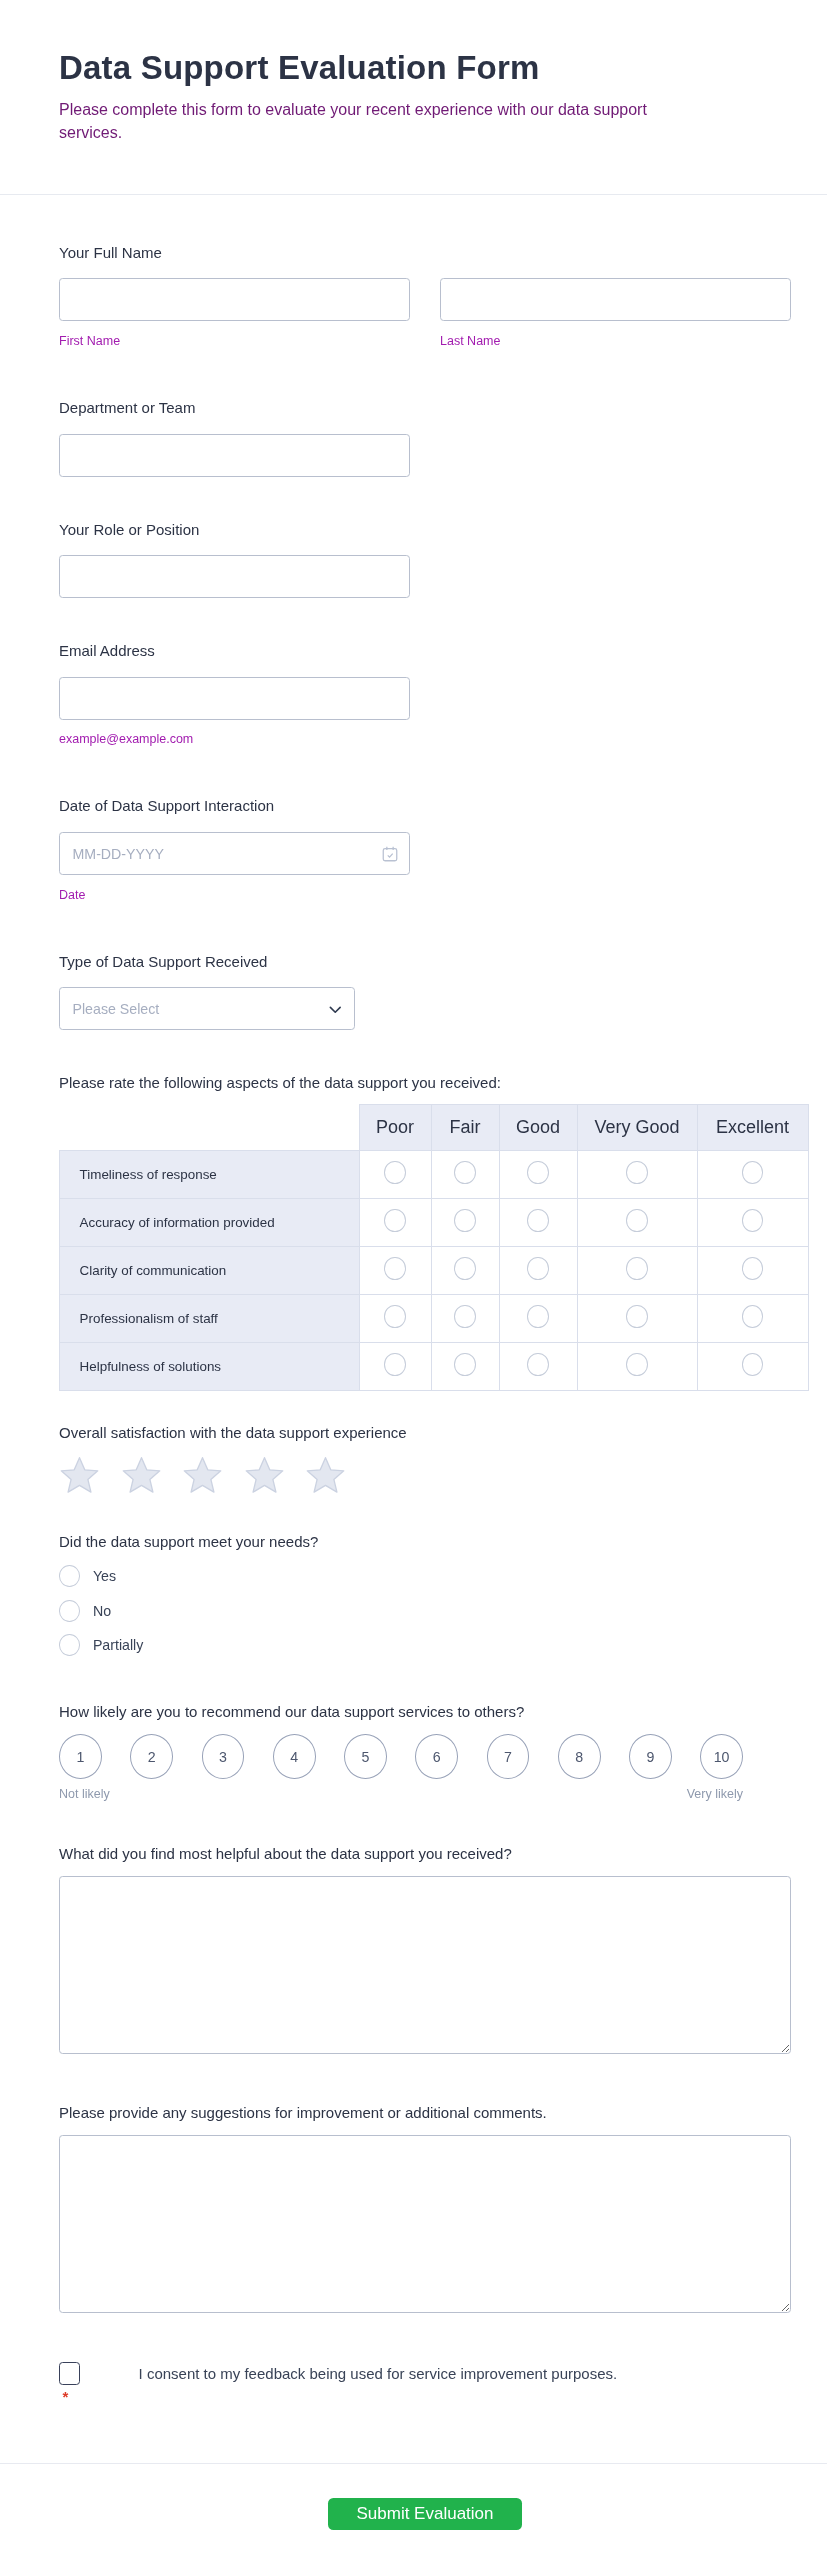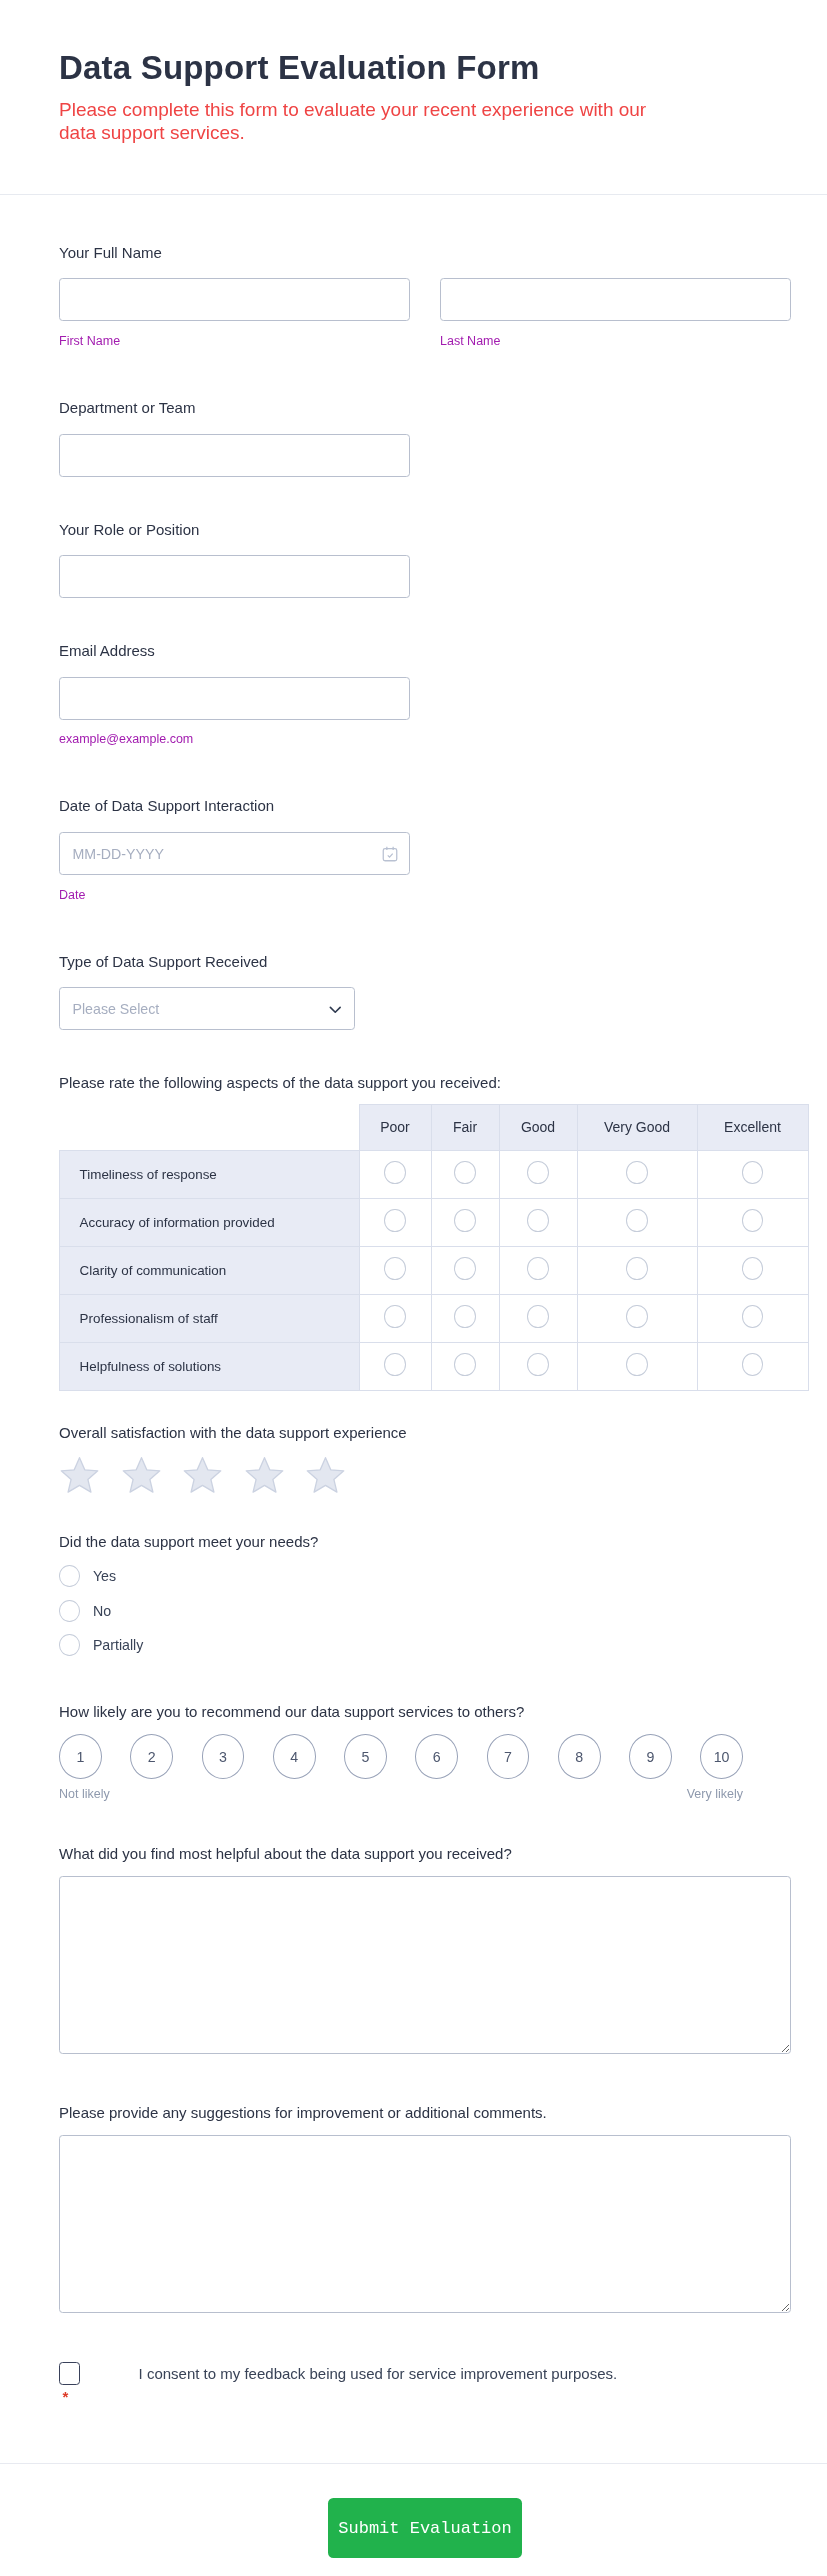--- a/index.html
+++ b/index.html
@@ -2,21 +2,21 @@
 <html style="font-size:14.2px"><head>
 <meta charset="utf-8">
 <style>
   html,body{margin:0;padding:0;background:#fff;}
   body{font-family:"Liberation Sans","DejaVu Sans",sans-serif;color:#2c3345;}
   .page{width:828px;height:2576px;background:#fff;overflow:hidden;position:relative;}
   .pad{padding-left:59px;padding-right:37px;}
   
   .form-header{padding-top:48px;padding-bottom:50px;}
   .form-title{font-size:33px;line-height:39px;font-weight:700;margin:0;color:#2c3345;letter-spacing:0.2px;}
-  .form-subtitle{margin:10.7px 0 0 0;font-size:19px;line-height:23px;color:#ef4444;max-width:623px;}
+  .form-subtitle{margin:10.7px 0 0 0;font-size:16px;line-height:23px;color:#701a75;max-width:623px;}
   .divider{border:none;border-top:0.9px solid #e7eaf0;margin:0;width:100%;}
   
   .form-body{padding-top:48px;}
   .q-label{font-size:15px;line-height:19.6px;font-weight:500;color:#2c3345;margin:0 0 16px 0;}
   .sub-label{font-size:12.5px;line-height:18px;color:#a21caf;margin-top:10.7px;}
   .field{margin-bottom:43px;}
   .field.has-sub{margin-bottom:48px;}
   .text-input{box-sizing:border-box;height:43px;width:351px;border:0.9px solid #b8bfce;border-radius:3.6px;background:#fff;font-family:inherit;font-size:14.2px;color:#2c3345;padding:0 12.5px;outline:none;}
   .text-input::placeholder{color:#a6aec0;}
   .name-row{display:flex;gap:30px;}
@@ -26,21 +26,21 @@
   .date-wrap .cal{position:absolute;right:10.7px;top:12.5px;}
   
   .select{box-sizing:border-box;height:43px;width:296px;border:0.9px solid #b8bfce;border-radius:3.6px;background:#fff;display:flex;align-items:center;justify-content:space-between;padding:0 12.5px;cursor:pointer;}
   .select .ph{font-size:14.2px;color:#a6aec0;}
   
   .matrix-block{margin-bottom:32px;}
   .matrix-block .q-label{margin-bottom:10.7px;}
   table.matrix{border-collapse:collapse;table-layout:fixed;width:732px;}
   table.matrix th,table.matrix td{border:0.9px solid #d9deeb;}
   table.matrix th.corner{border:none;background:#fff;}
-  table.matrix th.colhead{background:#e8ebf5;height:43px;font-size:14px;font-weight:400;color:#2c3345;text-align:center;}
+  table.matrix th.colhead{background:#e8ebf5;height:43px;font-size:18px;font-weight:400;color:#2c3345;text-align:center;}
   table.matrix th.rowlabel{background:#e8ebf5;height:45px;font-size:13.4px;font-weight:400;color:#2c3345;text-align:left;padding-left:19.6px;}
   table.matrix td.cell{background:#fff;height:45px;text-align:center;vertical-align:middle;}
   .radio{display:inline-block;width:21.4px;height:23px;border:0.9px solid #c6cdda;border-radius:50%;background:#fff;box-sizing:border-box;cursor:pointer;}
   .c0{width:69px}.c1{width:65px}.c2{width:75px}.c3{width:117px}.c4{width:108px}
   .rl{width:297px}
   
   .stars{display:flex;gap:20.5px;margin-top:-1.8px;}
   .star{width:41px;height:41px;display:inline-block;cursor:pointer;}
   .sat-block{margin-bottom:36px;}
   .sat-block .q-label{margin-bottom:14.2px;}
@@ -64,21 +64,21 @@
   textarea.ta{box-sizing:border-box;width:732px;height:178px;border:0.9px solid #b8bfce;border-radius:3.6px;background:#fff;font-family:inherit;font-size:14.2px;color:#2c3345;padding:10.7px 12.5px;outline:none;resize:both;}
   
   .consent-block{margin-bottom:0;}
   .consent-row{display:flex;align-items:center;gap:44px;}
   .checkbox{box-sizing:border-box;width:21.4px;height:23px;border:1.8px solid #39415a;border-radius:3.6px;background:#fff;cursor:pointer;flex:none;}
   .consent-label{font-size:15px;color:#394357;margin-left:14.2px;line-height:21.4px;}
   .req-star{display:block;color:#dd3b27;font-size:15px;font-weight:700;margin:5.3px 0 0 3.6px;line-height:14.2px;}
   .end-divider{margin-top:59px;}
   
   .form-footer{padding-top:34px;}
-  .submit-btn{display:block;margin:0 auto;min-width:194px;height:60px;border:none;border-radius:5.3px;background:#21b24c;color:#ffffff;font-family:Liberation Mono, monospace;font-size:17px;font-weight:500;cursor:pointer;}
+  .submit-btn{display:block;margin:0 auto;min-width:194px;height:32px;border:none;border-radius:5.3px;background:#21b24c;color:#ffffff;font-family:Liberation Sans, sans-serif;font-size:17px;font-weight:500;cursor:pointer;}
 </style>
 </head>
 <body>
 
 <div class="page">
 
   <header class="form-header pad">
     <h1 class="form-title">Data Support Evaluation Form</h1>
     <p class="form-subtitle">Please complete this form to evaluate your recent experience with our data support services.</p>
   </header>

